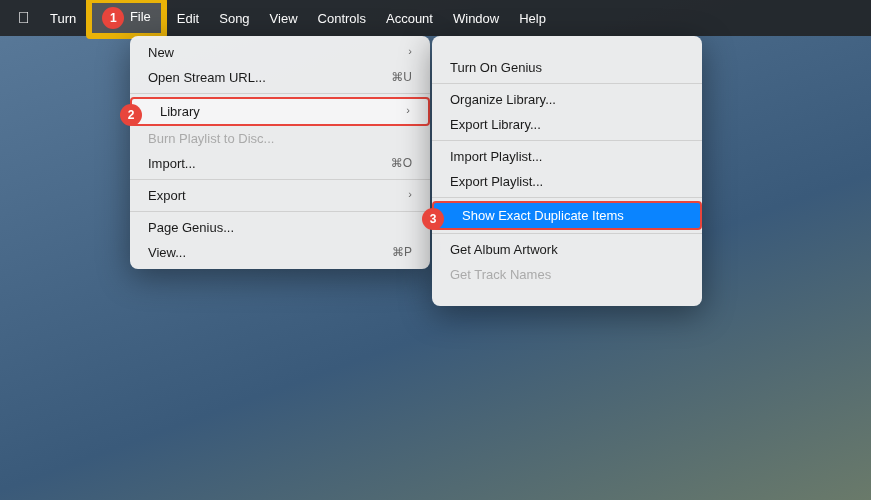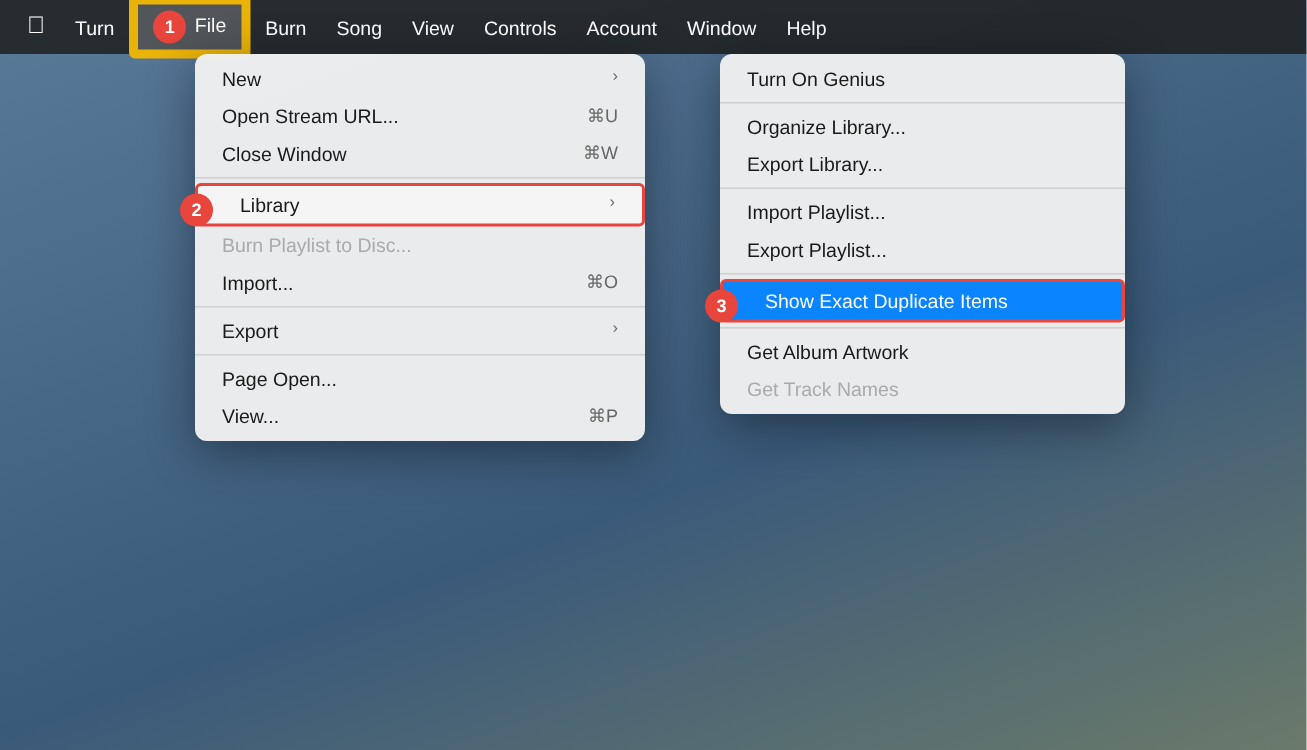--- a/index.html
+++ b/index.html
@@ -115,23 +115,22 @@
 
     
     .library-submenu {
       position: absolute;
       top: 36px;
       left: 432px;
       width: 270px;
       background: rgba(240,240,240,0.97);
       border-radius: 8px;
       box-shadow: 0 8px 32px rgba(0,0,0,0.4);
-      padding: 4px 0;
+      padding: 19px 0;
       z-index: 300;
-      margin-left: 48px;
     }
 
     .library-submenu .menu-item.show-exact {
       background: #0a84ff;
       color: #fff;
       border: 2.5px solid #e8453c;
       border-radius: 4px;
     }
 
     .step-badge-inline {
@@ -152,45 +151,41 @@
 </head>
 <body>
 
 <div class="menubar">
   <span class="menubar-item apple-logo"></span>
   <span class="menubar-item">Turn</span>
   <span class="menubar-item active">
     <span class="step-badge">1</span>
     <span>File</span>
   </span>
-  <span class="menubar-item">Burn</span>
+  <span class="menubar-item">Edit</span>
   <span class="menubar-item">Song</span>
   <span class="menubar-item">View</span>
   <span class="menubar-item">Controls</span>
   <span class="menubar-item">Account</span>
   <span class="menubar-item">Window</span>
   <span class="menubar-item">Help</span>
 </div>
 
 <div class="file-menu">
 
   <div class="menu-item">
     <span>New</span>
     <span class="menu-arrow">›</span>
   </div>
 
   <div class="menu-item">
     <span>Open Stream URL...</span>
     <span class="menu-shortcut">⌘U</span>
   </div>
 
-  <div class="menu-item">
-    <span>Close Window</span>
-    <span class="menu-shortcut">⌘W</span>
-  </div>
 
   <div class="menu-separator"></div>
 
   <div class="menu-item library-item" style="position:relative; padding-left: 28px;">
     <span class="step-badge-inline">2</span>
     <span>Library</span>
     <span class="menu-arrow">›</span>
   </div>
 
   <div class="menu-item disabled">
@@ -206,21 +201,21 @@
 
 
   <div class="menu-item">
     <span>Export</span>
     <span class="menu-arrow">›</span>
   </div>
 
   <div class="menu-separator"></div>
 
   <div class="menu-item">
-    <span>Page Open...</span>
+    <span>Page Genius...</span>
   </div>
 
   <div class="menu-item">
     <span>View...</span>
     <span class="menu-shortcut">⌘P</span>
   </div>
 
 </div>
 
 <div class="library-submenu">

